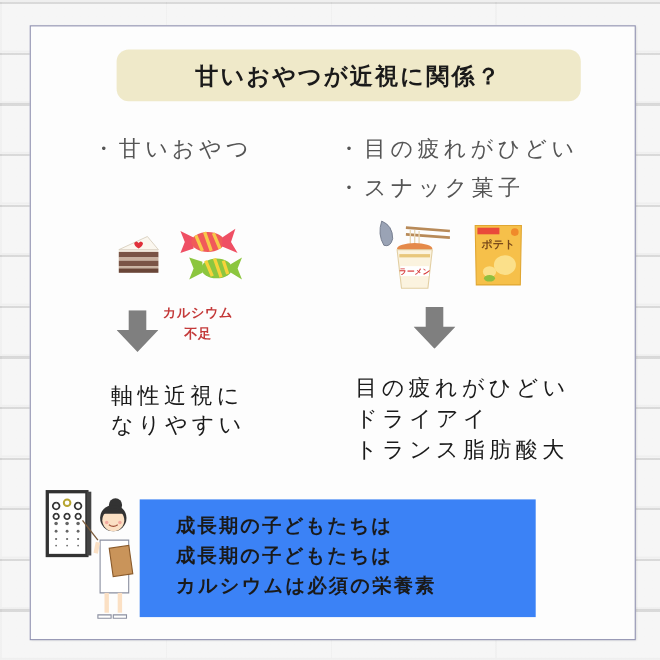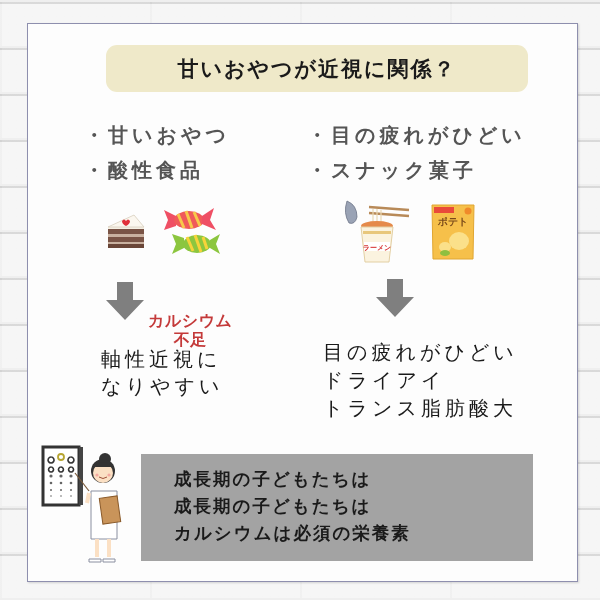--- a/index.html
+++ b/index.html
@@ -23,62 +23,60 @@
       box-shadow: 1px 1px 2px rgba(0,0,0,0.15);
     }
     .title-box {
       position: absolute; left: 78px; top: 21px; width: 422px; height: 47px;
       background: #efe9c9; display: flex; align-items: center; justify-content: center; border-radius: 11px;
     }
     .title {
       font-size: 21px; font-weight: bold; color: #1a1a1a; letter-spacing: 2px;
     }
     .list {
-      position: absolute; font-size: 20px; font-weight: bold; color: #555;
+      position: absolute; font-size: 20px; font-weight: normal; color: #555;
       letter-spacing: 4px; line-height: 35px;
     }
     .list.left { left: 56px; top: 94px; }
     .list.right { left: 279px; top: 94px; }
     .illus { position: absolute; }
     .arrow {
       position: absolute; width: 38px; height: 38px;
     }
     .note {
-      position: absolute; font-size: 16px; font-weight: bold; color: #c43a3a;
-      text-align: center; line-height: 19px; letter-spacing: 0.5px; margin-top: 36px;
+      position: absolute; font-size: 12px; font-weight: bold; color: #c43a3a;
+      text-align: center; line-height: 19px; letter-spacing: 0.5px;
     }
     .result {
       position: absolute; font-size: 20px; font-weight: normal; color: #1a1a1a;
       letter-spacing: 4px; line-height: 27px;
     }
     .info-box {
-      position: absolute; left: 113px; top: 430px; width: 360px; height: 107px;
-      background: #a3a3a3;
-      padding-left: 32px;
+      position: absolute; left: 99px; top: 430px; width: 360px; height: 107px;
+      background: #3b82f6;
     }
     .info-text {
       position: absolute; left: 33px; top: 12px;
       font-size: 17.5px; font-weight: bold; color: #1a1a1a; letter-spacing: 2px;
       line-height: 27px;
     }
   </style>
 </head>
 <body>
 
 <div class="bricks"></div>
 
 <div class="card">
 
   <div class="title-box">
     <span class="title">甘いおやつが近視に関係？</span>
   </div>
 
   <div class="list left">
     <div>・甘いおやつ</div>
-    <div>・酸性食品</div>
   </div>
 
   <div class="list right">
     <div>・目の疲れがひどい</div>
     <div>・スナック菓子</div>
   </div>
 
   <svg class="illus" style="left:76px; top:187px;" width="44" height="40" viewBox="0 0 44 40">
     <polygon points="4,16 30,4 40,16 40,36 4,36" fill="#f5efe3"></polygon>
     <polygon points="4,16 30,4 40,16" fill="#fbf7ef" stroke="#d8cfbf" stroke-width="0.8"></polygon>

